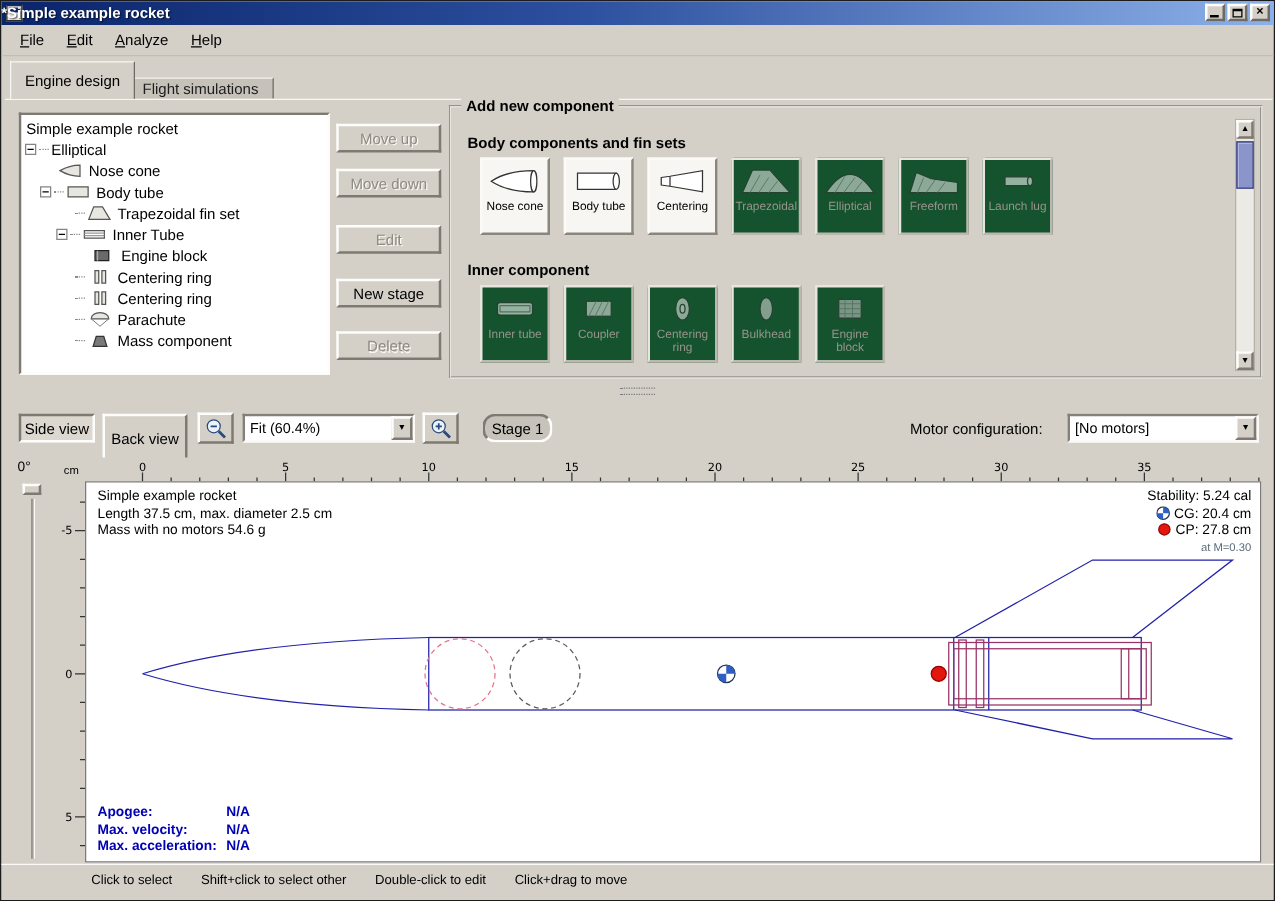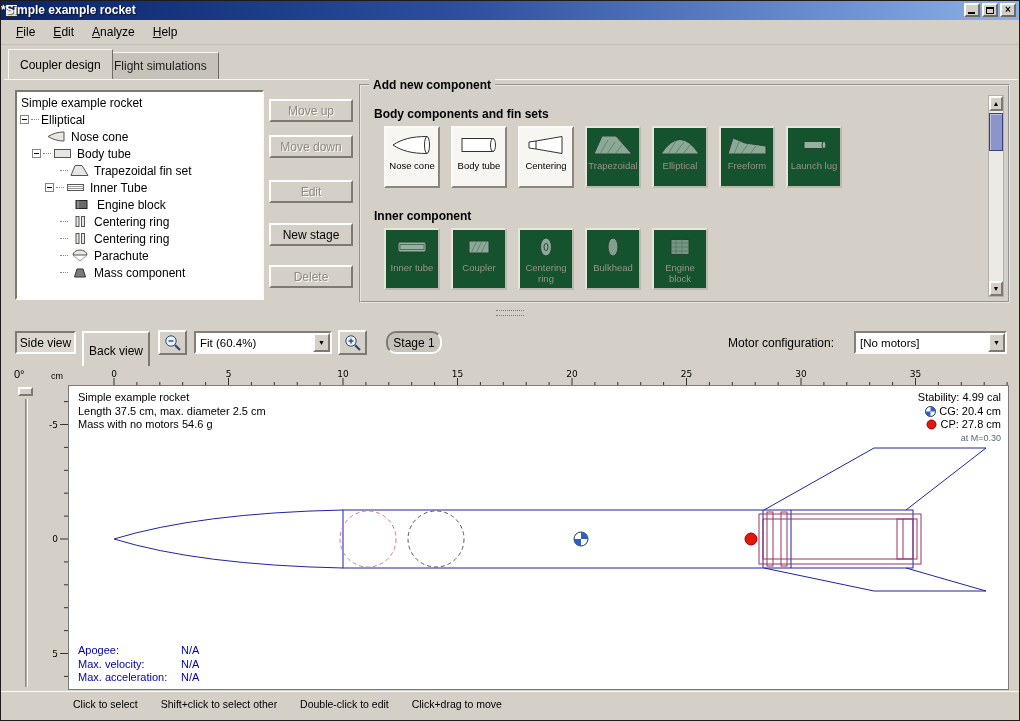--- a/index.html
+++ b/index.html
@@ -28,21 +28,21 @@
   
   .menubar{left:0;top:19px;width:1018px;height:25px;display:flex;align-items:center;padding-left:6px;
     border-bottom:1px solid #c2beb6;}
   .menu-item{padding:4px 9px;font-size:12px;cursor:default;}
 
   
   .tabstrip{left:0;top:44px;width:1018px;height:34px;}
   .tab{position:absolute;bottom:0;font-size:12px;padding:0 11px;display:flex;align-items:center;
     border:1px solid #6e6a64;border-bottom:none;border-top-color:#f7f6f2;border-left-color:#f7f6f2;}
   .tab.active{left:7px;height:30px;background:#d4d0c8;z-index:3;font-weight:normal;}
-  .tab.inactive{left:101px;height:27px;background:#c6c2b9;color:#1d1d1d;}
+  .tab.inactive{left:101px;height:17px;background:#c6c2b9;color:#1d1d1d;}
 
   
   .pane{left:3px;top:78px;width:1014px;height:227px;background:#d4d0c8;border-top:1px solid #f7f6f2;}
 
   .tree-panel{left:11px;top:10px;width:249px;height:210px;background:#fff;
     border:2px solid;border-color:#7e7a72 #fdfcf9 #fdfcf9 #7e7a72;padding-top:2px;overflow:hidden;}
   .tree-row{display:flex;align-items:center;height:17px;font-size:12px;white-space:nowrap;}
   .exp{flex:0 0 9px;width:9px;height:9px;border:1px solid #848484;background:#fff;position:relative;margin-right:2px;}
   .exp::after{content:"";position:absolute;left:1px;right:1px;top:3px;border-top:1px solid #000;}
   .tdash{flex:0 0 8px;width:8px;border-top:1px dotted #8a8a8a;margin-right:2px;}
@@ -98,21 +98,21 @@
   .slider-track{left:21px;top:33px;width:3px;height:288px;background:#b2aea6;
     border-left:1px solid #8e8a82;border-right:1px solid #fbfaf7;}
   .corner-label{left:47px;top:5px;font-size:9px;}
   .ruler{background:#d4d0c8;}
   .draw-area{left:64px;top:19px;width:941px;height:305px;background:#fff;border:1px solid #7b7b7b;}
   .draw-area svg.rocket{position:absolute;left:0;top:0;}
   .ov{position:absolute;font-size:11px;line-height:13.5px;}
   .ov.info{left:9px;top:5px;color:#000;}
   .ov.stab{right:7px;top:5px;text-align:right;color:#000;}
   .ov.stab .mach{font-size:9px;color:#5a6a78;}
-  .ov.flight{left:9px;top:258px;color:#0000b4;}
+  .ov.flight{left:9px;top:258px;color:#0000b4;font-weight:bold;}
   .ov.flight .flabel{display:inline-block;width:103px;}
   .legend-ico{vertical-align:-2px;margin-right:3px;}
   svg text{font-family:"DejaVu Sans","Liberation Sans",sans-serif;}
 
   
   .statusbar{left:0;top:690px;width:1018px;height:28px;border-top:1px solid #fbfaf7;
     padding:6px 0 0 72px;font-size:10.5px;font-weight:normal;}
   .statusbar span{margin-right:20px;}
 </style>
 </head>
@@ -137,21 +137,21 @@
   </div>
 
   <div class="abs menubar">
     <div class="menu-item"><u>F</u>ile</div>
     <div class="menu-item"><u>E</u>dit</div>
     <div class="menu-item"><u>A</u>nalyze</div>
     <div class="menu-item"><u>H</u>elp</div>
   </div>
 
   <div class="abs tabstrip">
-    <div class="tab active">Coupler design</div>
+    <div class="tab active">Engine design</div>
     <div class="tab inactive">Flight simulations</div>
   </div>
 
   <div class="abs pane">
 
     <div class="abs tree-panel">
       <div class="tree-row" style="padding-left:4px">
         <span>Simple example rocket</span>
       </div>
       <div class="tree-row" style="padding-left:3px">
@@ -494,21 +494,21 @@
         <circle cx="682" cy="153" r="6" stroke="#990000" fill="#e3170d"></circle>
       </svg>
 
       <div class="ov info">
         <div>Simple example rocket</div>
         <div>Length 37.5 cm, max. diameter 2.5 cm</div>
         <div>Mass with no motors 54.6 g</div>
       </div>
 
       <div class="ov stab">
-        <div>Stability: 4.99 cal</div>
+        <div>Stability: 5.24 cal</div>
         <div><svg class="legend-ico" width="11" height="11" viewBox="-5.5 -5.5 11 11">
               <circle r="5" fill="#fff" stroke="#223355"></circle>
               <path d="M0,0 L5,0 A5,5 0 0 0 0,-5 Z" fill="#2d5fc4"></path>
               <path d="M0,0 L-5,0 A5,5 0 0 0 0,5 Z" fill="#2d5fc4"></path>
             </svg><span>CG: 20.4 cm</span></div>
         <div><svg class="legend-ico" width="11" height="11" viewBox="-5.5 -5.5 11 11">
               <circle r="4.5" stroke="#990000" fill="#e3170d"></circle>
             </svg><span>CP: 27.8 cm</span></div>
         <div class="mach">at M=0.30</div>
       </div>

